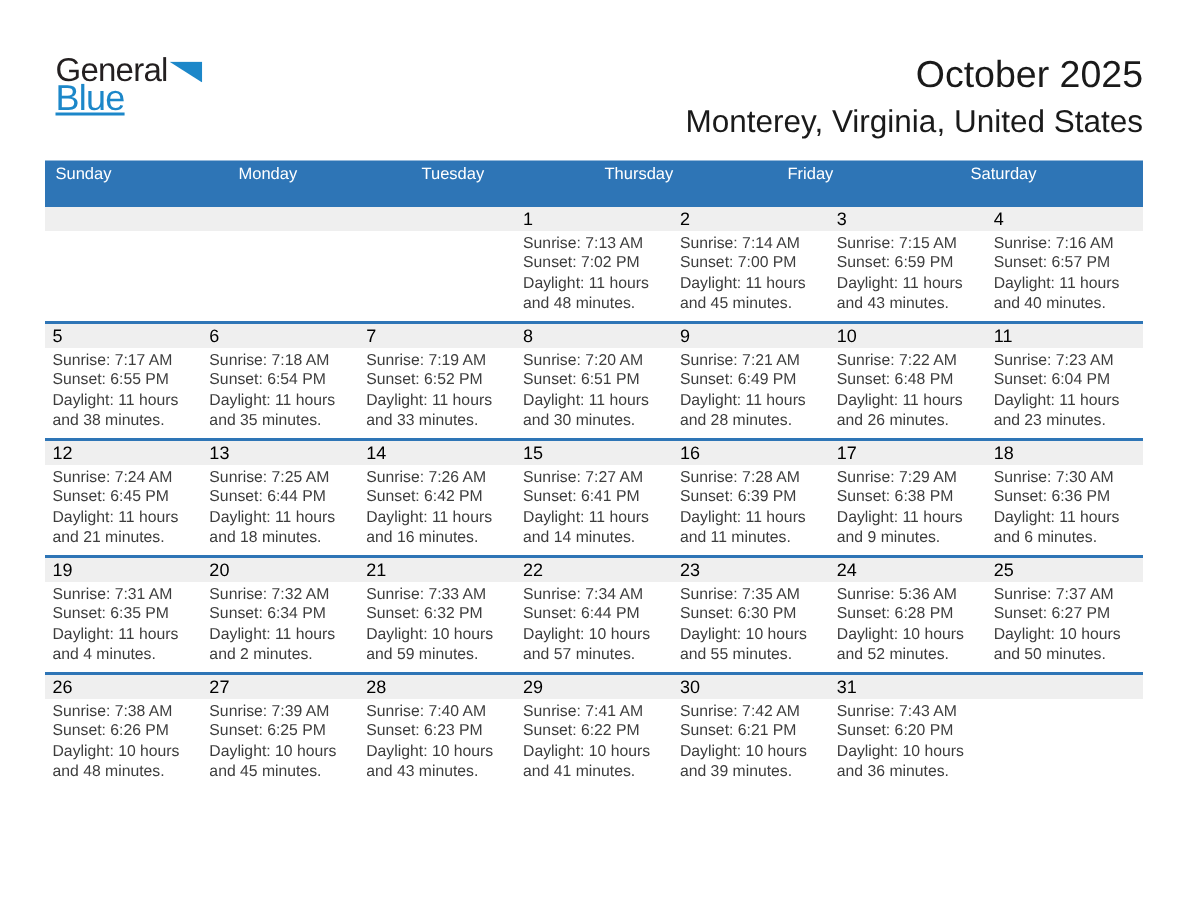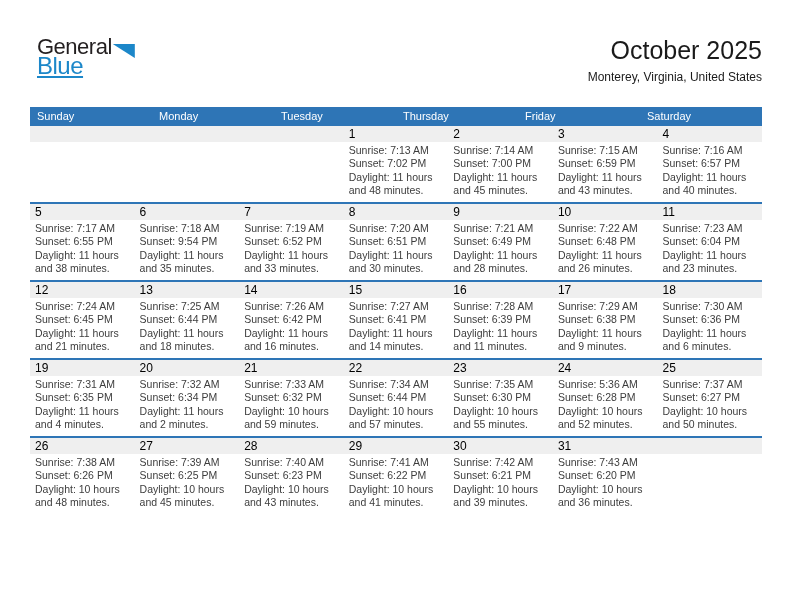--- a/index.html
+++ b/index.html
@@ -18,42 +18,42 @@
     color:var(--ink);
     overflow:hidden;
     position:relative;
   }
   .topbar{
     display:flex;justify-content:space-between;align-items:flex-start;
     margin:36px 30px 0 37px;
     height:62px;
   }
   .logo{display:inline-block;line-height:1;}
-  .logo-line1{display:flex;align-items:flex-end;}
+  .logo-line1{display:flex;align-items:center;}
   .logo-general{
     font-size:22px;color:#231F20;letter-spacing:-0.5px;
   }
   .logo-tri{
     width:22px;height:14px;margin-left:1px;margin-top:2px;
     background:var(--logo-blue);
     clip-path:polygon(0 0,100% 0,100% 100%);
   }
   .logo-blue{
     font-size:24px;color:var(--logo-blue);letter-spacing:-0.5px;
     text-align:left;margin-top:-4px;padding-right:1px;text-decoration:underline;
   }
   .titles{text-align:right;}
   .page-title{font-size:25px;font-weight:normal;color:var(--ink);line-height:1.15;text-align:right;}
-  .page-subtitle{font-size:12px;color:var(--ink);margin-top:5px;text-align:center;}
+  .page-subtitle{font-size:21px;color:var(--ink);margin-top:5px;text-align:center;}
   .calendar{
     margin:9px 30px 0 30px;
     width:732px;
   }
   .weekday-row{
-    display:flex;background:var(--header-blue);height:19px;
+    display:flex;background:var(--header-blue);height:31px;
   }
   .weekday-cell{
     flex:1 1 0;color:#FFFFFF;font-size:11px;line-height:19px;
     padding-left:7px;white-space:nowrap;overflow:hidden;
   }
   .week-row{border-top:2px solid var(--divider-blue);}
   .week-row:first-of-type,
   .week-row[data-first="true"]{border-top:none;}
   .nums-row{
     display:flex;background:var(--strip-gray);height:16px;
@@ -145,21 +145,21 @@
           <div class="num-cell">11</div>
         </div>
         <div class="details-row">
           <div class="det-cell">
             <div class="det-line">Sunrise: 7:17 AM</div>
             <div class="det-line">Sunset: 6:55 PM</div>
             <div class="det-line">Daylight: 11 hours and 38 minutes.</div>
           </div>
           <div class="det-cell">
             <div class="det-line">Sunrise: 7:18 AM</div>
-            <div class="det-line">Sunset: 9:54 PM</div>
+            <div class="det-line">Sunset: 6:54 PM</div>
             <div class="det-line">Daylight: 11 hours and 35 minutes.</div>
           </div>
           <div class="det-cell">
             <div class="det-line">Sunrise: 7:19 AM</div>
             <div class="det-line">Sunset: 6:52 PM</div>
             <div class="det-line">Daylight: 11 hours and 33 minutes.</div>
           </div>
           <div class="det-cell">
             <div class="det-line">Sunrise: 7:20 AM</div>
             <div class="det-line">Sunset: 6:51 PM</div>

